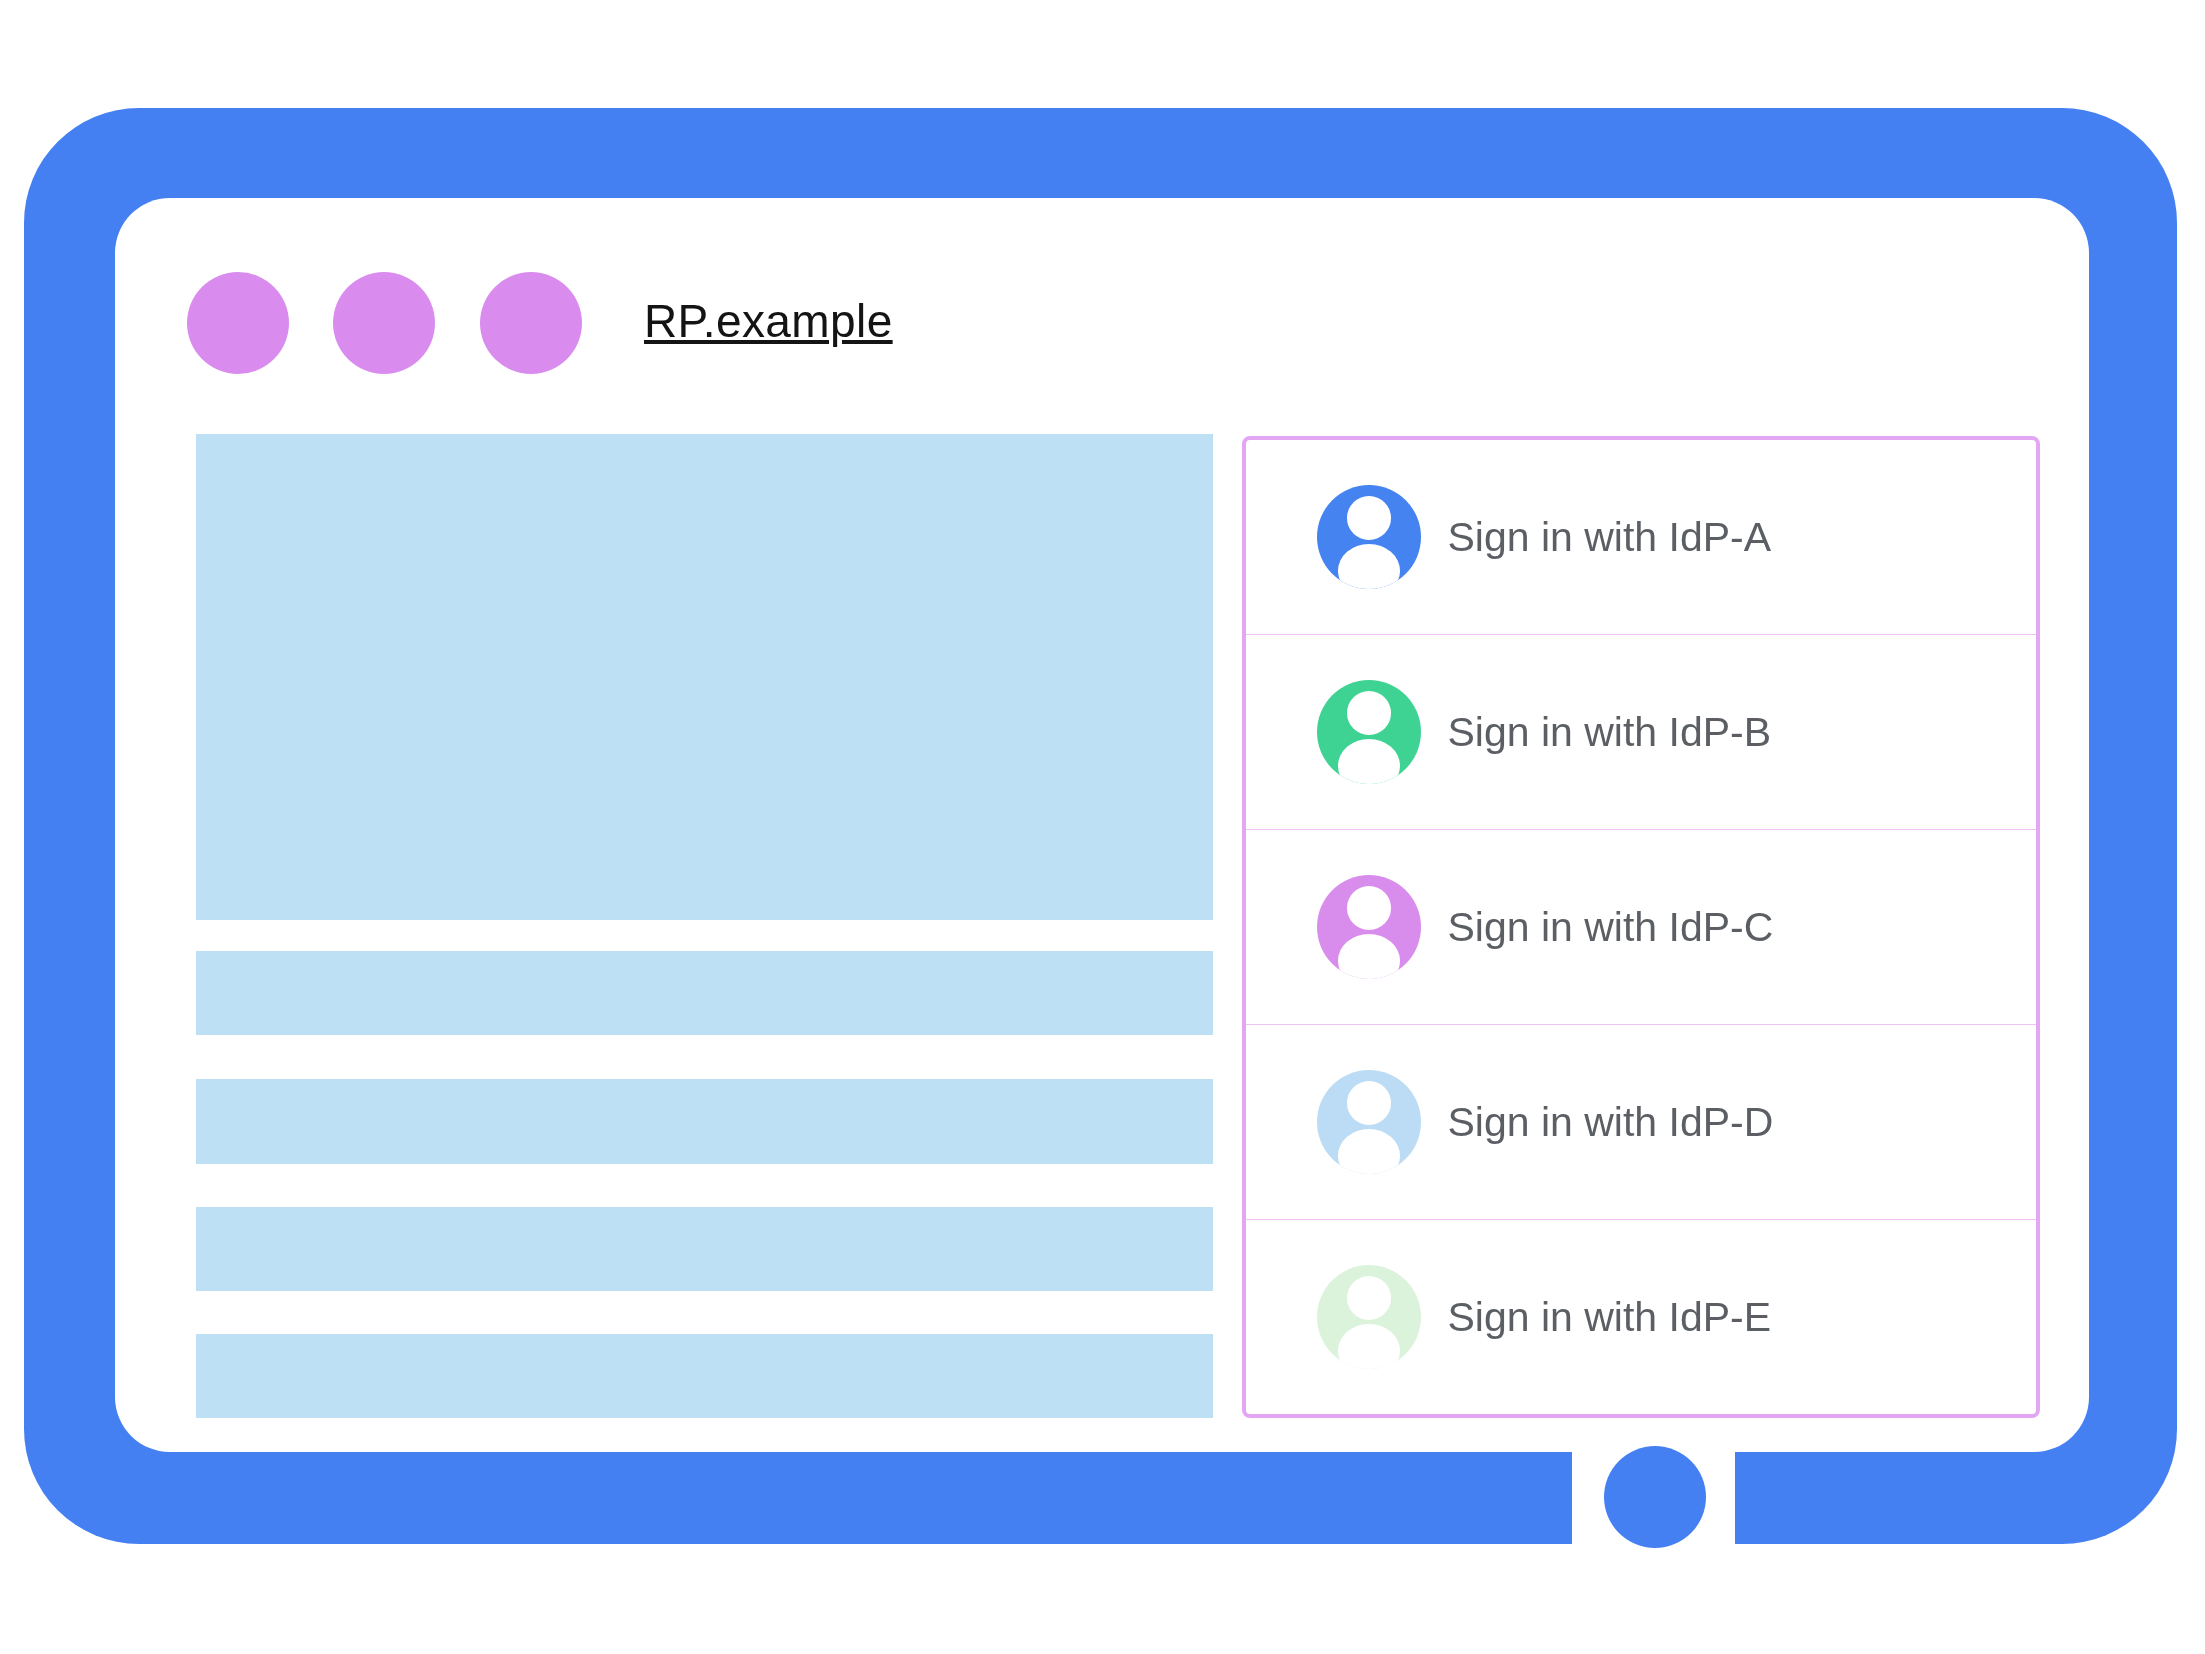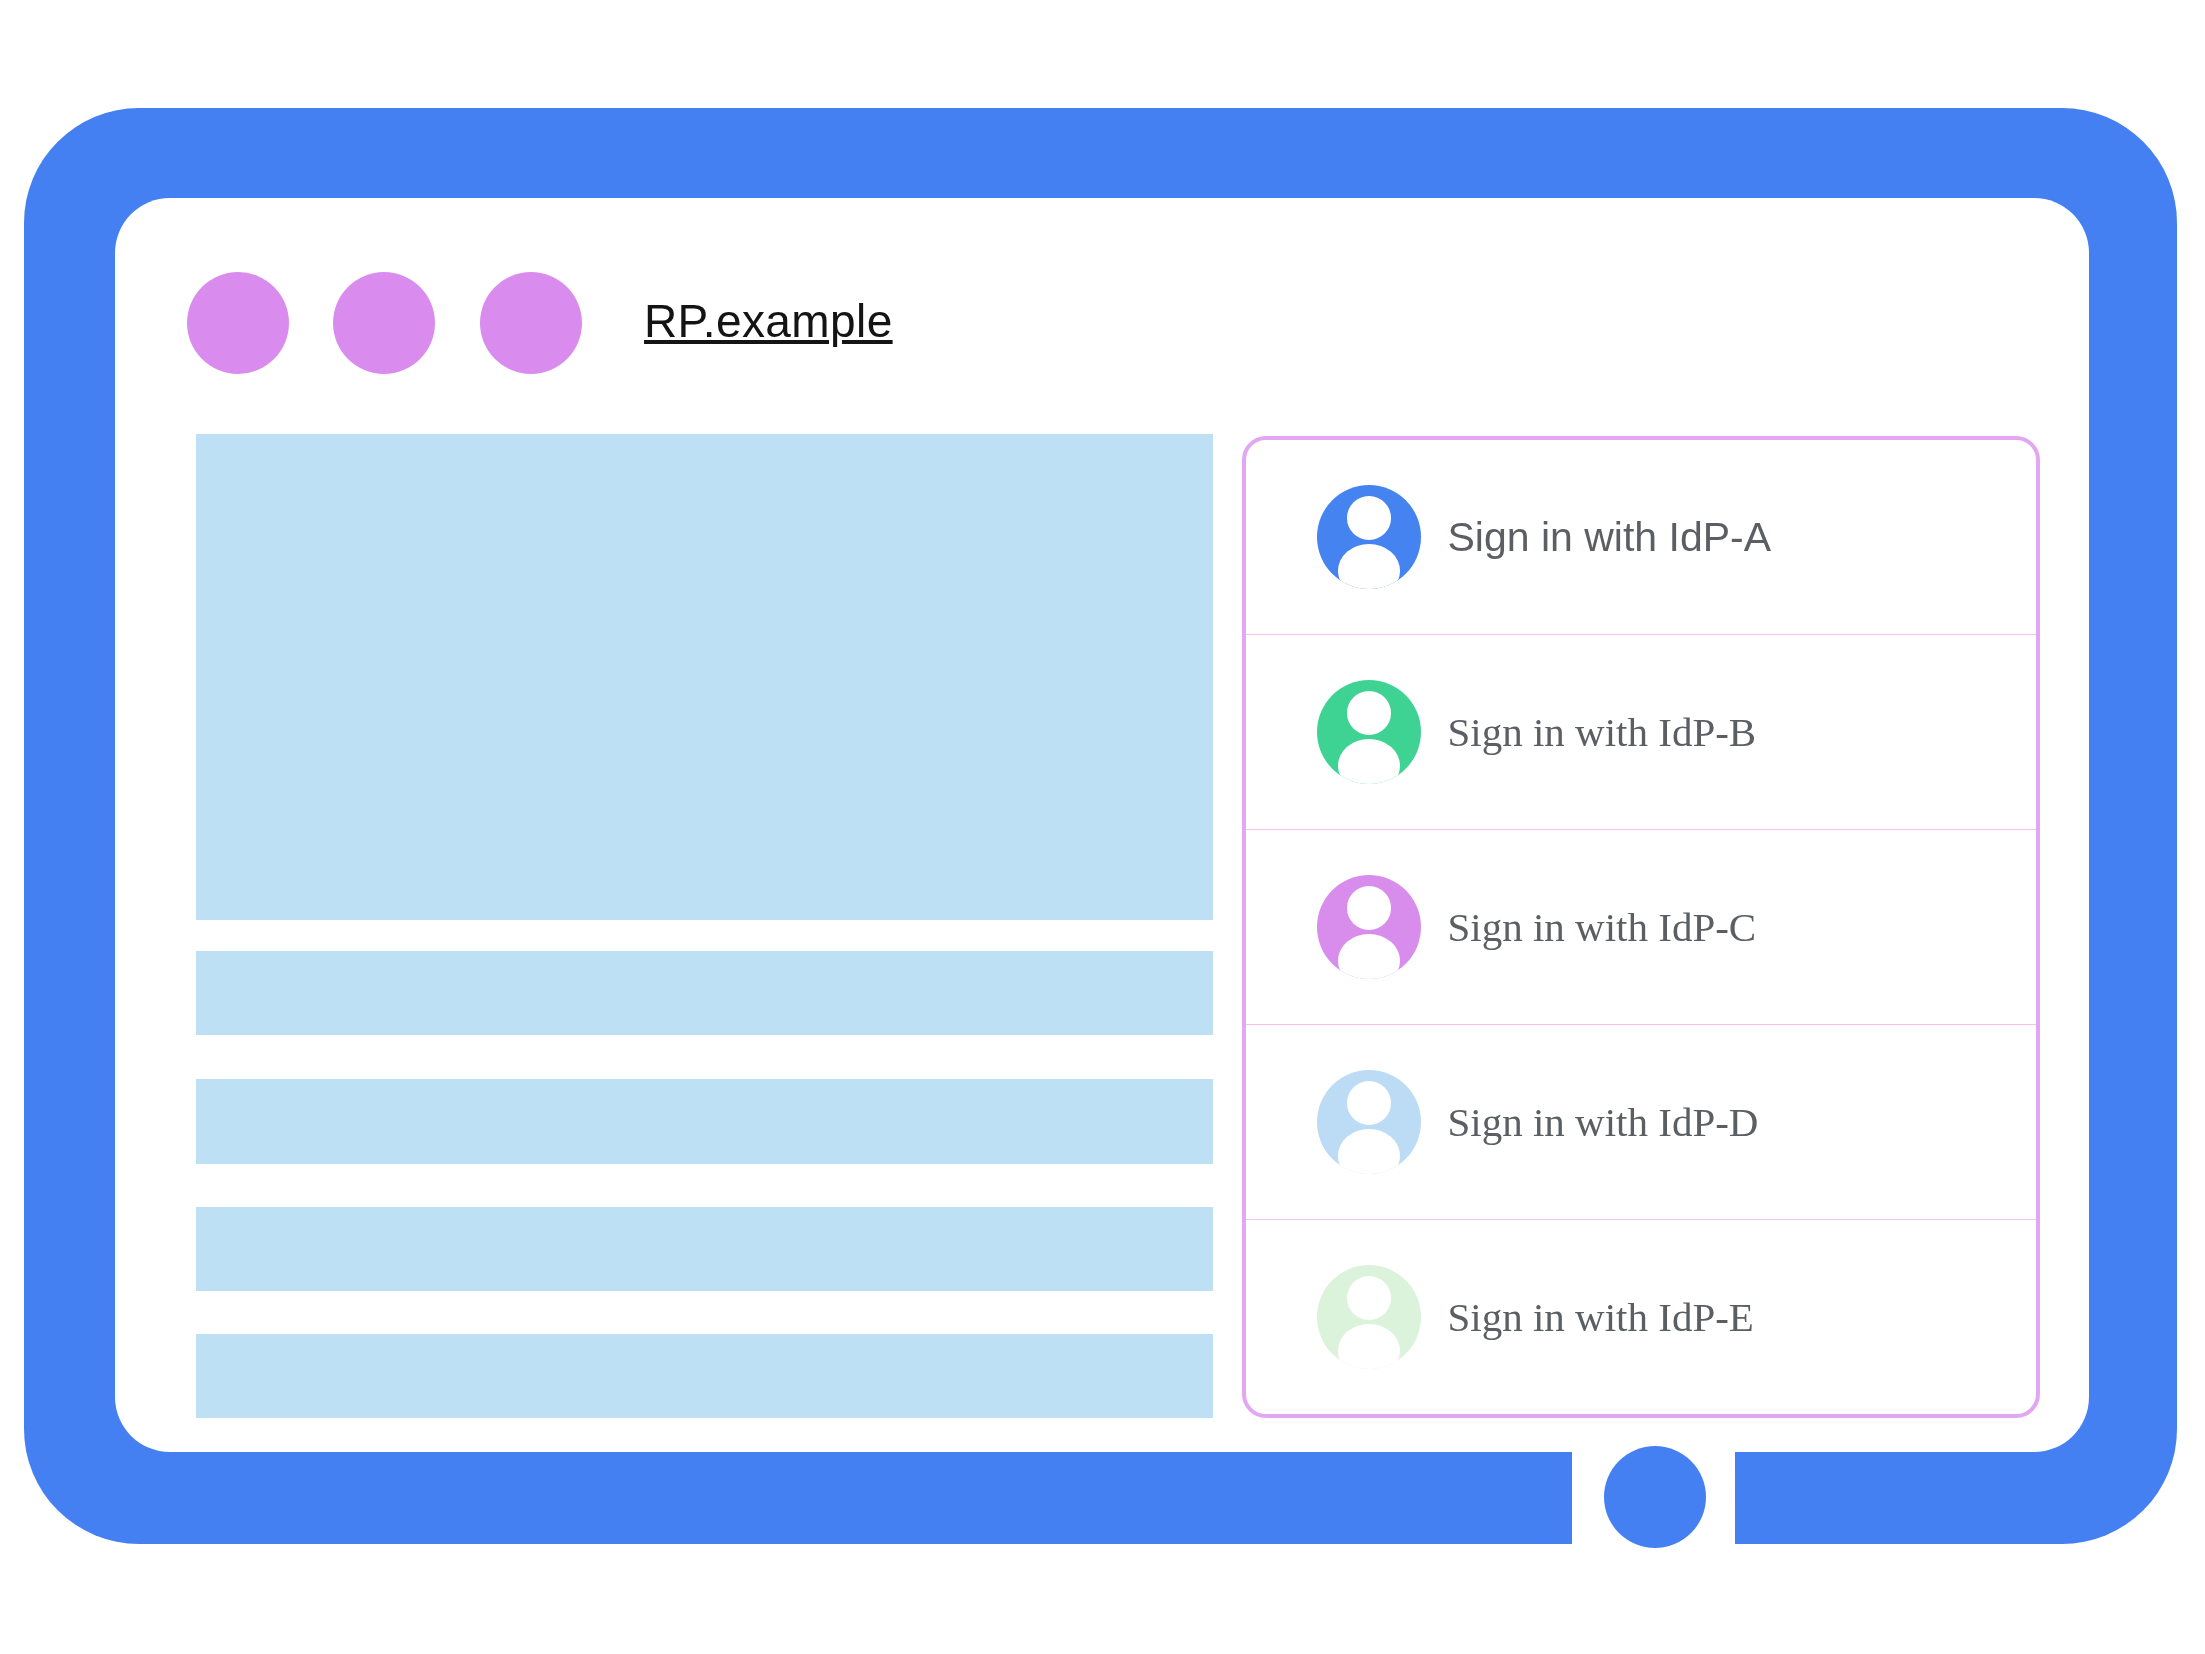--- a/index.html
+++ b/index.html
@@ -93,37 +93,36 @@
   .ph-line-4 { top: 1334px; height: 84px; }
 
   
   .signin-panel {
     position: absolute;
     left: 1242px; top: 436px;
     width: 798px; height: 982px;
     box-sizing: border-box;
     background: #ffffff;
     border: 4.4px solid var(--panel-border-pink, #E3A6F3);
-    border-radius: 24px;
+    border-radius: 8px;
     display: flex;
     flex-direction: column;
     overflow: hidden;
   }
   .signin-row {
     flex: 1 1 0;
     display: flex;
     align-items: center;
     padding-left: 71px;
     gap: 26.5px;
     cursor: pointer;
     background: transparent;
   }
   .signin-row + .signin-row {
     border-top: 1.8px solid var(--panel-divider-pink, #F2C2F5);
-    font-family: Liberation Serif, serif;
   }
   .avatar {
     position: relative;
     flex: 0 0 auto;
     width: 104px; height: 104px;
     border-radius: 50%;
     overflow: hidden;
   }
   .avatar .head {
     position: absolute;

